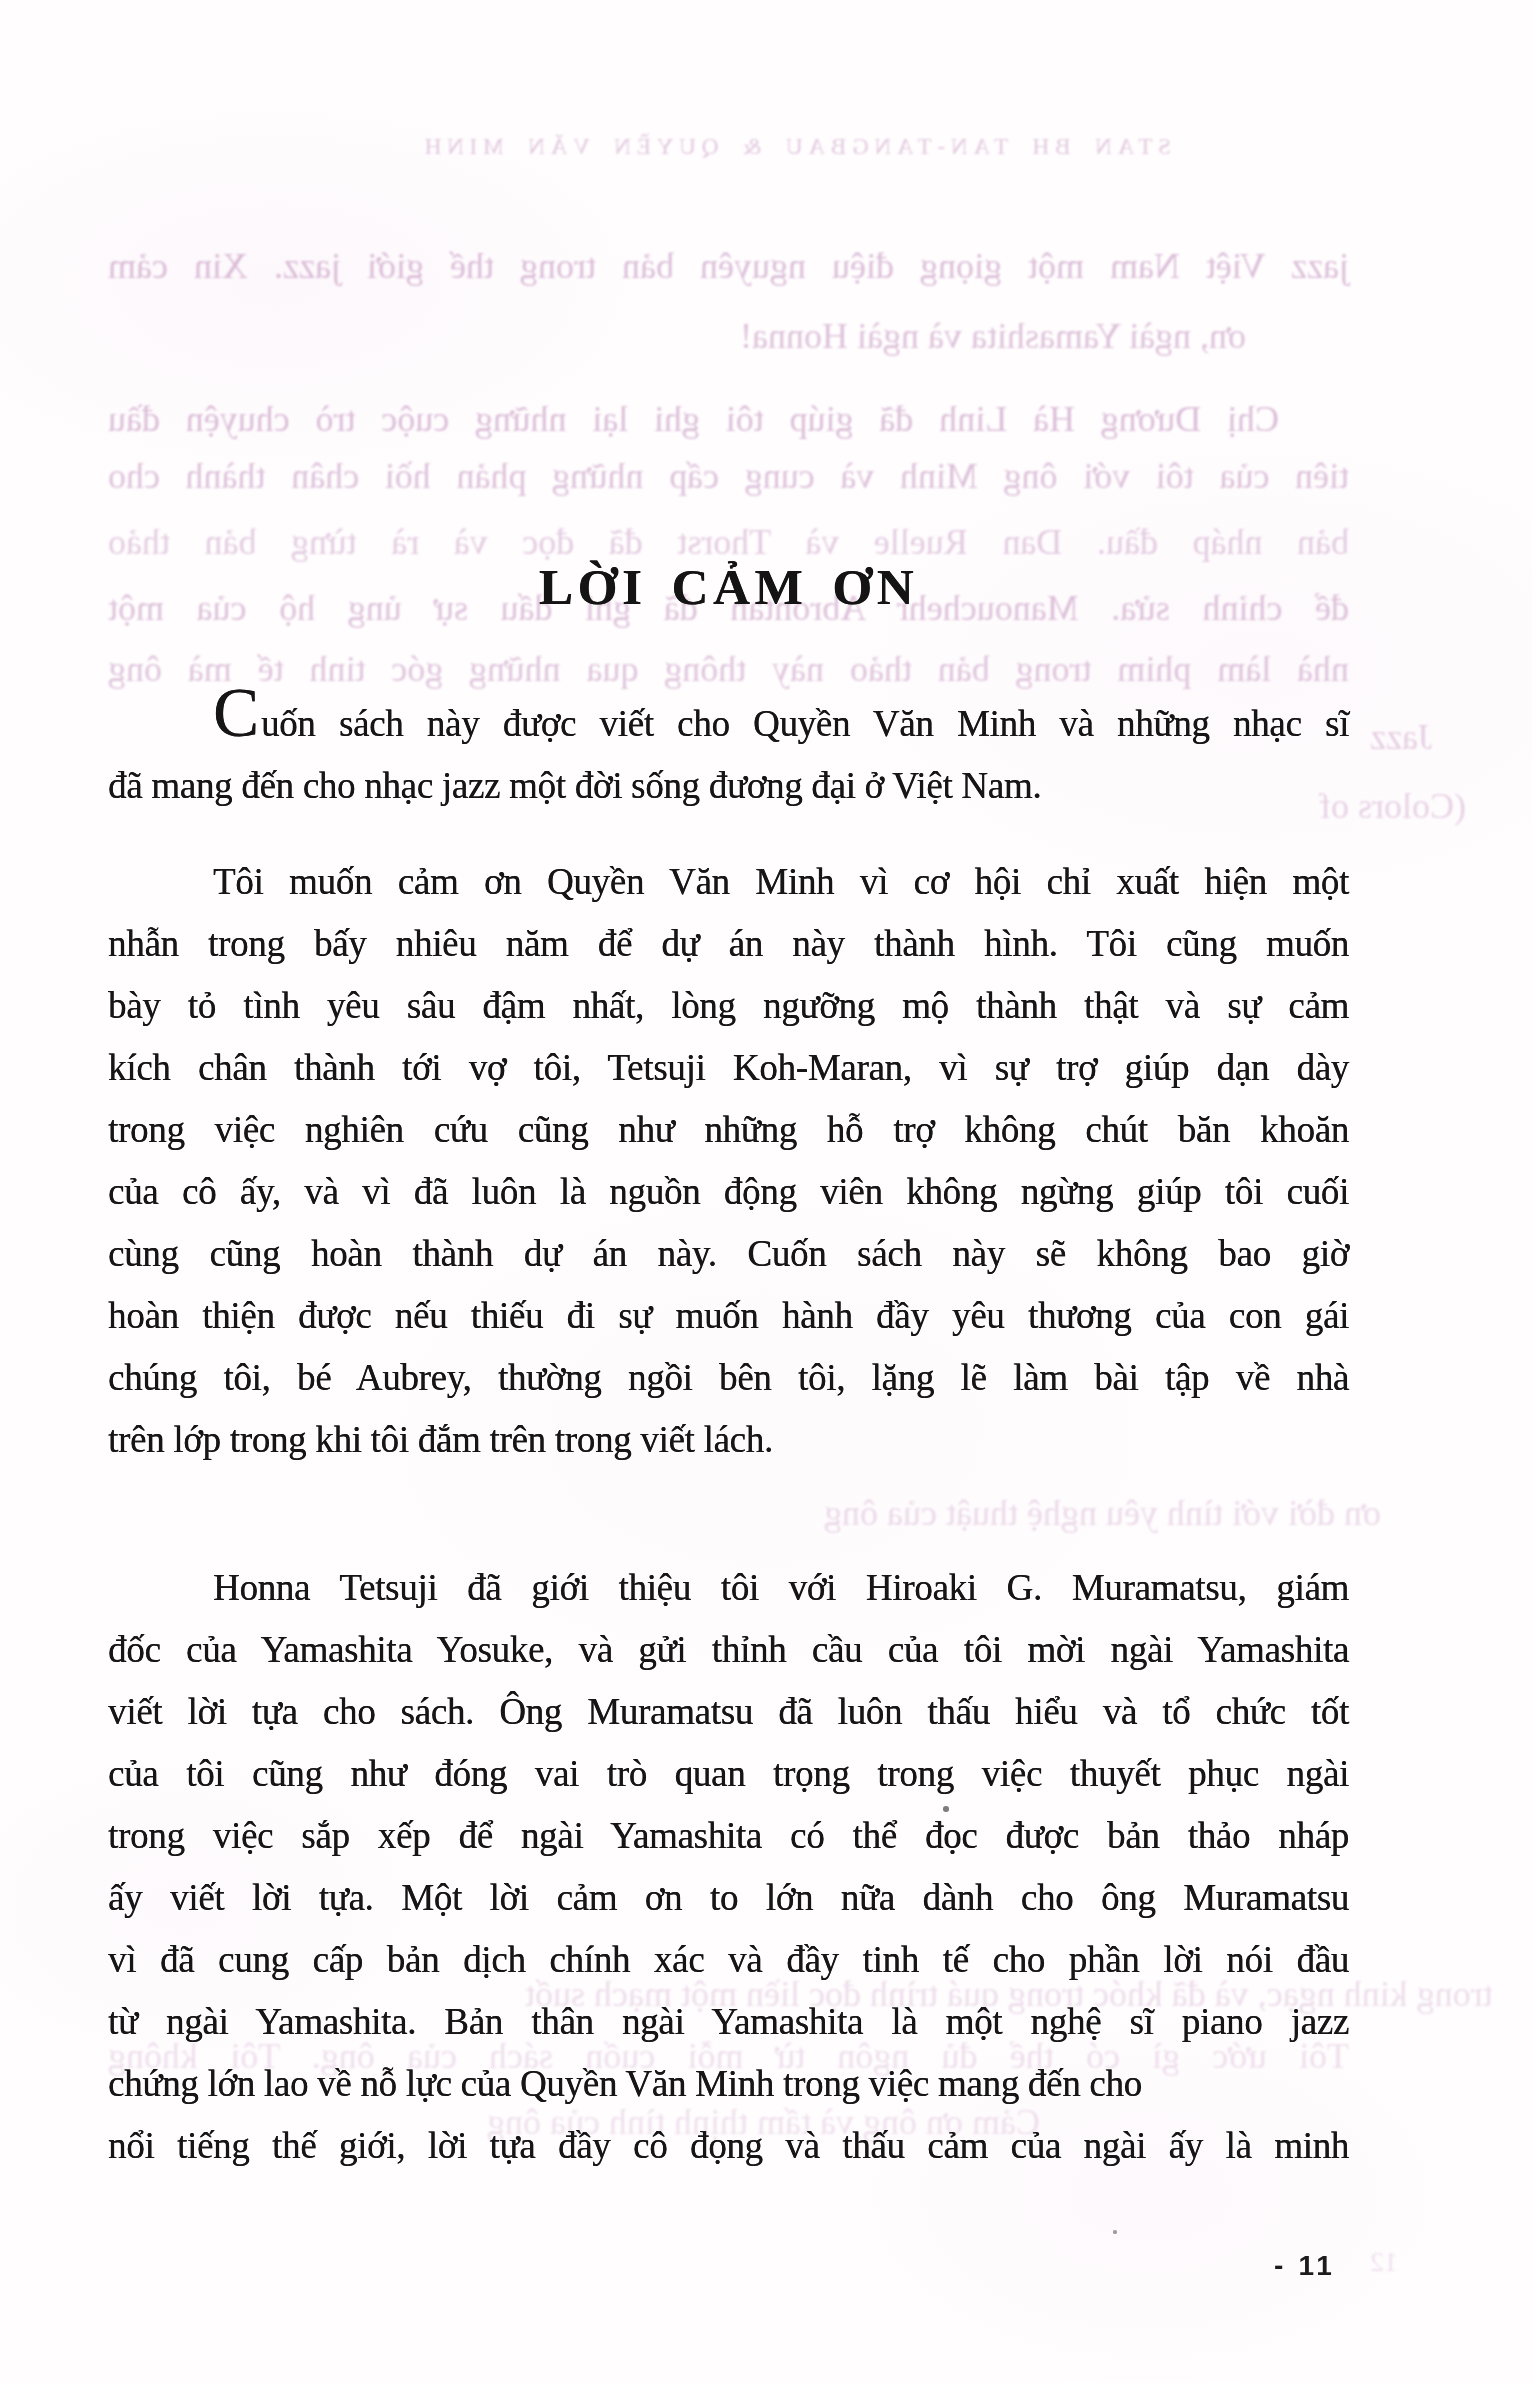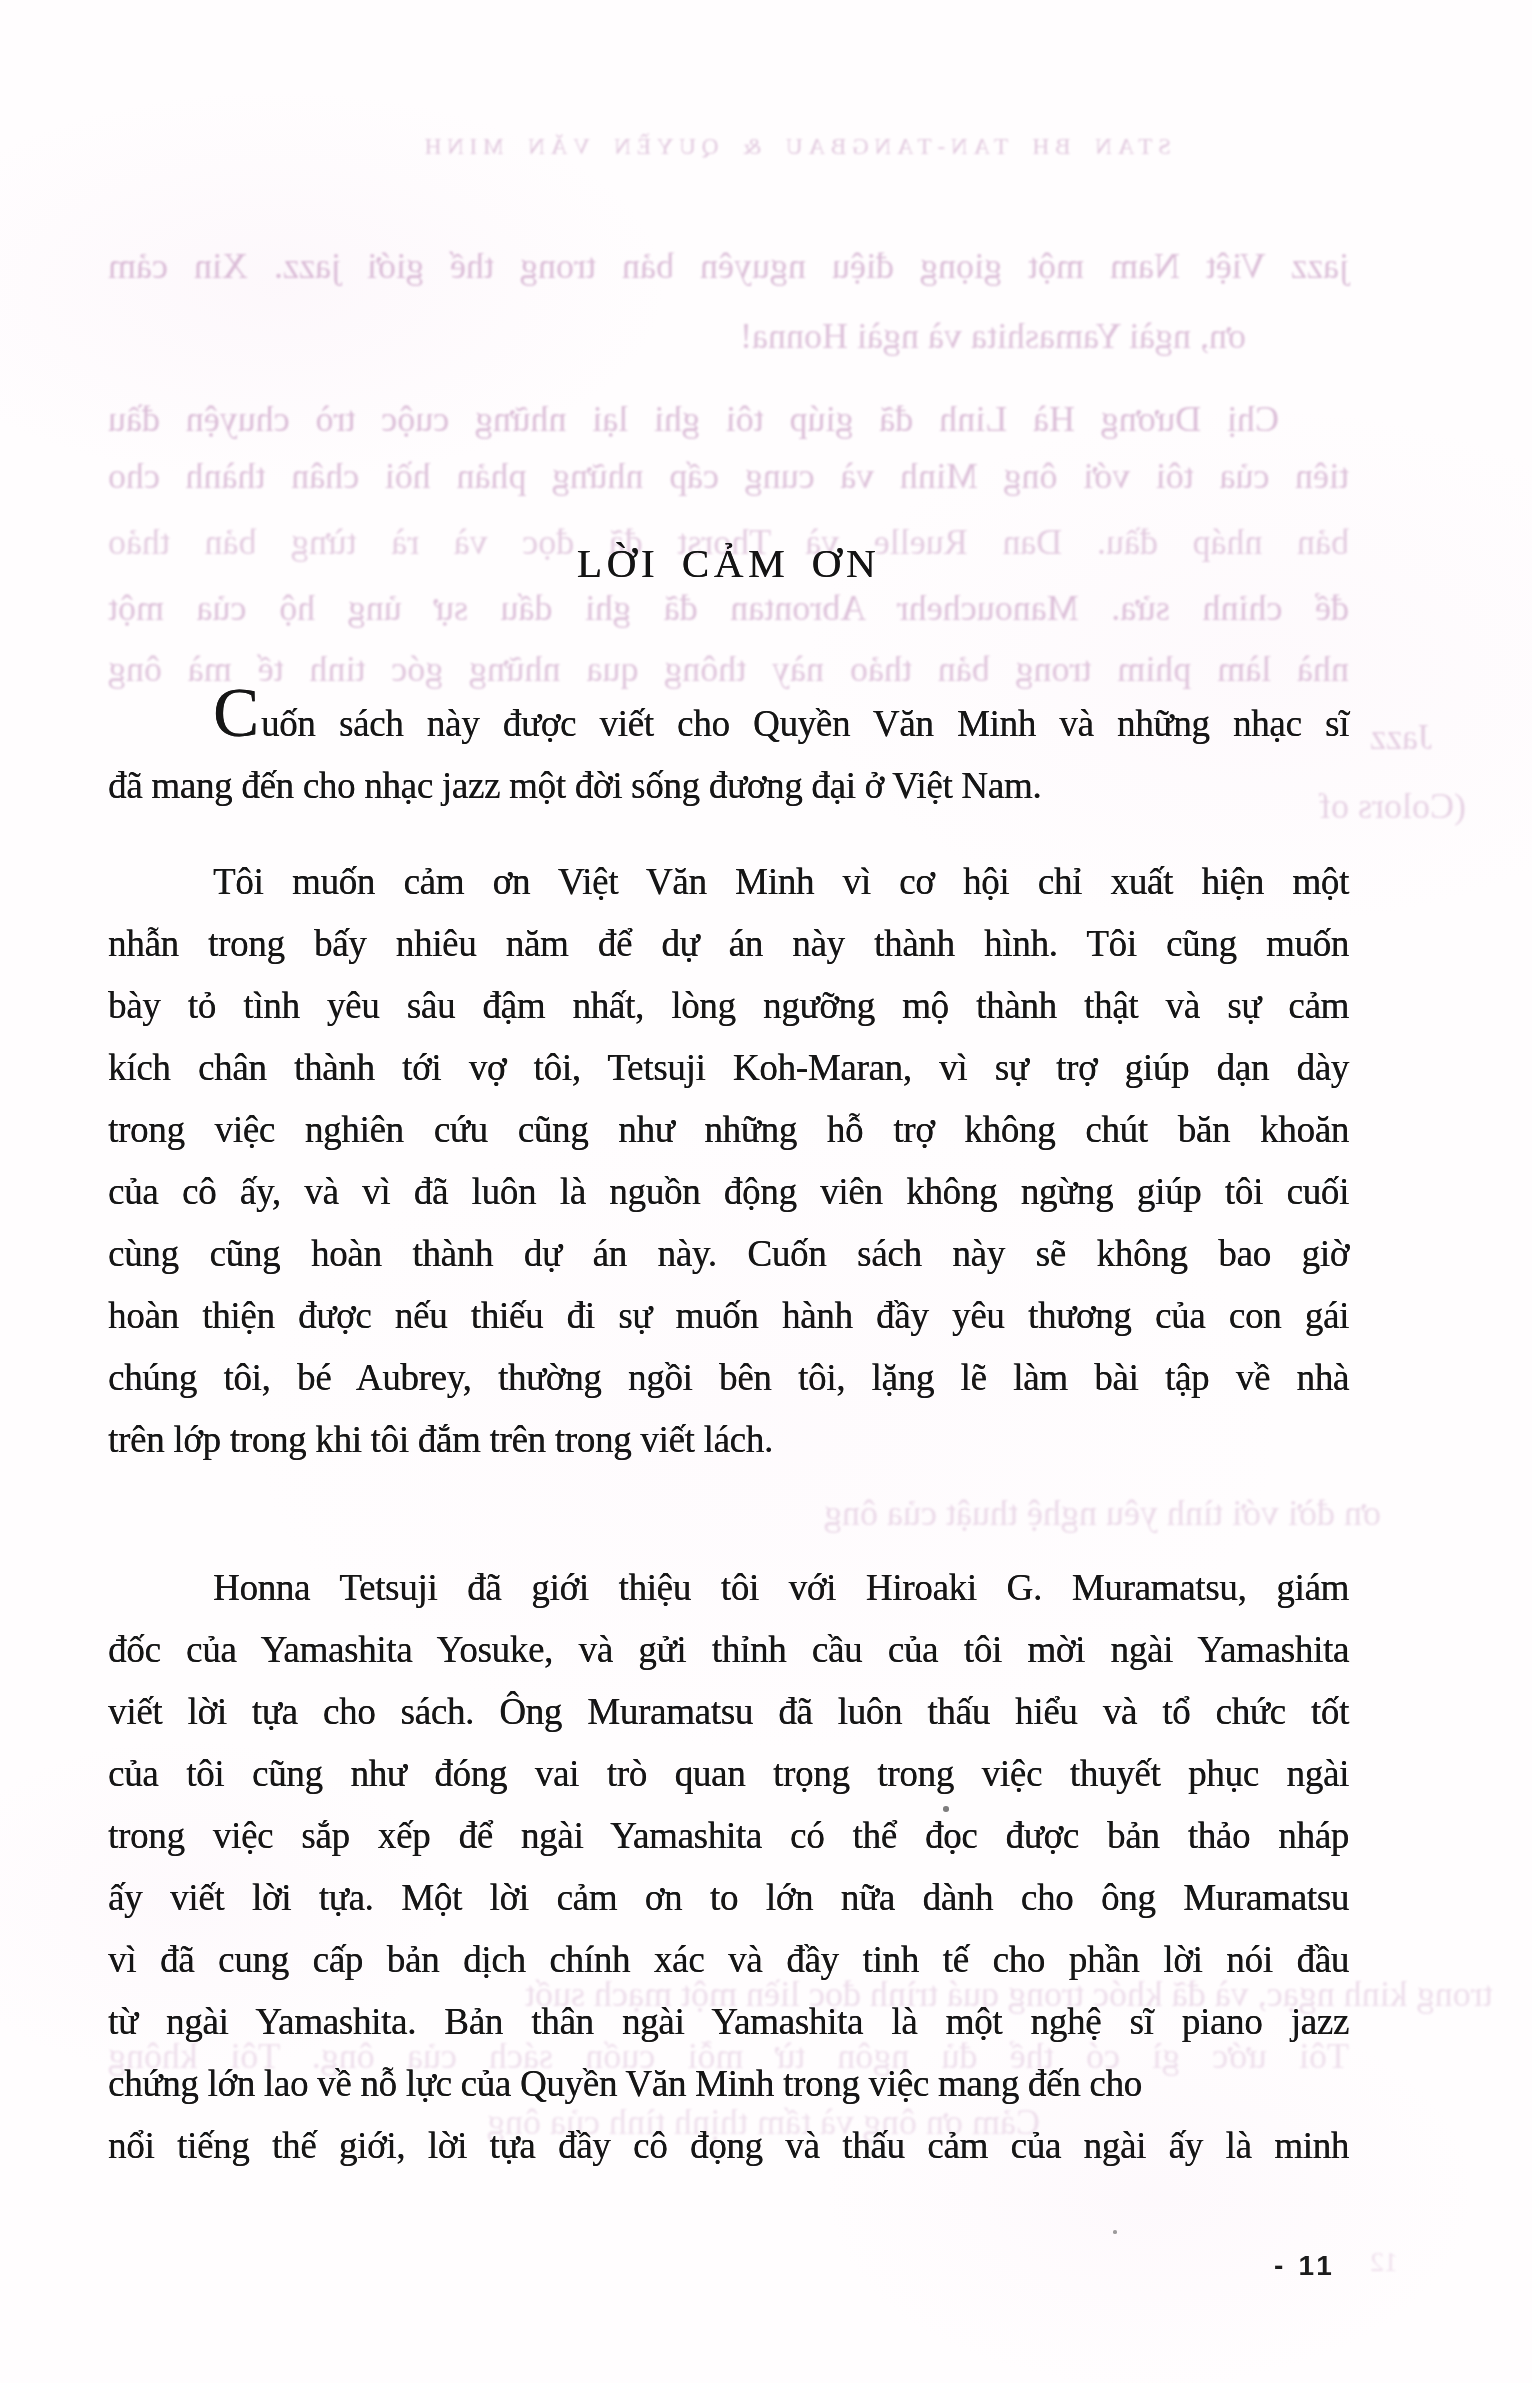--- a/index.html
+++ b/index.html
@@ -37,23 +37,23 @@
     transform:scaleX(-1);
     font-size:36px;line-height:1.2;
     color:#9c4f94;filter:blur(1.1px);
     white-space:nowrap;
   }
   .ghost-line.gjust{white-space:normal;text-align:justify;text-align-last:justify;}
 
   
   .content{position:absolute;inset:0;z-index:2;}
   .chapter-title{
-    position:absolute;top:512px;left:108px;width:1241px;
+    position:absolute;top:524px;left:108px;width:1241px;
     text-align:center;
-    font-size:41px;font-weight:400;
+    font-size:51px;font-weight:700;
     letter-spacing:4.7px;word-spacing:7.5px;
     color:#141414;
     text-shadow:0.4px 0 currentColor;
   }
   .para{
     position:absolute;left:108px;width:1241px;
     font-size:37px;line-height:62px;letter-spacing:-0.3px;
     text-shadow:0.3px 0 currentColor;
   }
   .p0{top:693px;}
@@ -101,21 +101,21 @@
   <div class="content">
     <h1 class="chapter-title">LỜI CẢM ƠN</h1>
 
     <div>
 
     <div class="para p0">
           <div class="line first"><span class="dropcap">C</span>uốn sách này được viết cho Quyền Văn Minh và những nhạc sĩ</div>
           <div class="line last">đã mang đến cho nhạc jazz một đời sống đương đại ở Việt Nam.</div>
         </div>
         <div class="para p1">
-          <div class="line first">Tôi muốn cảm ơn Việt Văn Minh vì cơ hội chỉ xuất hiện một</div>
+          <div class="line first">Tôi muốn cảm ơn Quyền Văn Minh vì cơ hội chỉ xuất hiện một</div>
           <div class="line">nhẫn trong bấy nhiêu năm để dự án này thành hình. Tôi cũng muốn</div>
           <div class="line">bày tỏ tình yêu sâu đậm nhất, lòng ngưỡng mộ thành thật và sự cảm</div>
           <div class="line">kích chân thành tới vợ tôi, Tetsuji Koh-Maran, vì sự trợ giúp dạn dày</div>
           <div class="line">trong việc nghiên cứu cũng như những hỗ trợ không chút băn khoăn</div>
           <div class="line">của cô ấy, và vì đã luôn là nguồn động viên không ngừng giúp tôi cuối</div>
           <div class="line">cùng cũng hoàn thành dự án này. Cuốn sách này sẽ không bao giờ</div>
           <div class="line">hoàn thiện được nếu thiếu đi sự muốn hành đầy yêu thương của con gái</div>
           <div class="line">chúng tôi, bé Aubrey, thường ngồi bên tôi, lặng lẽ làm bài tập về nhà</div>
           <div class="line last">trên lớp trong khi tôi đắm trên trong viết lách.</div>
         </div>

